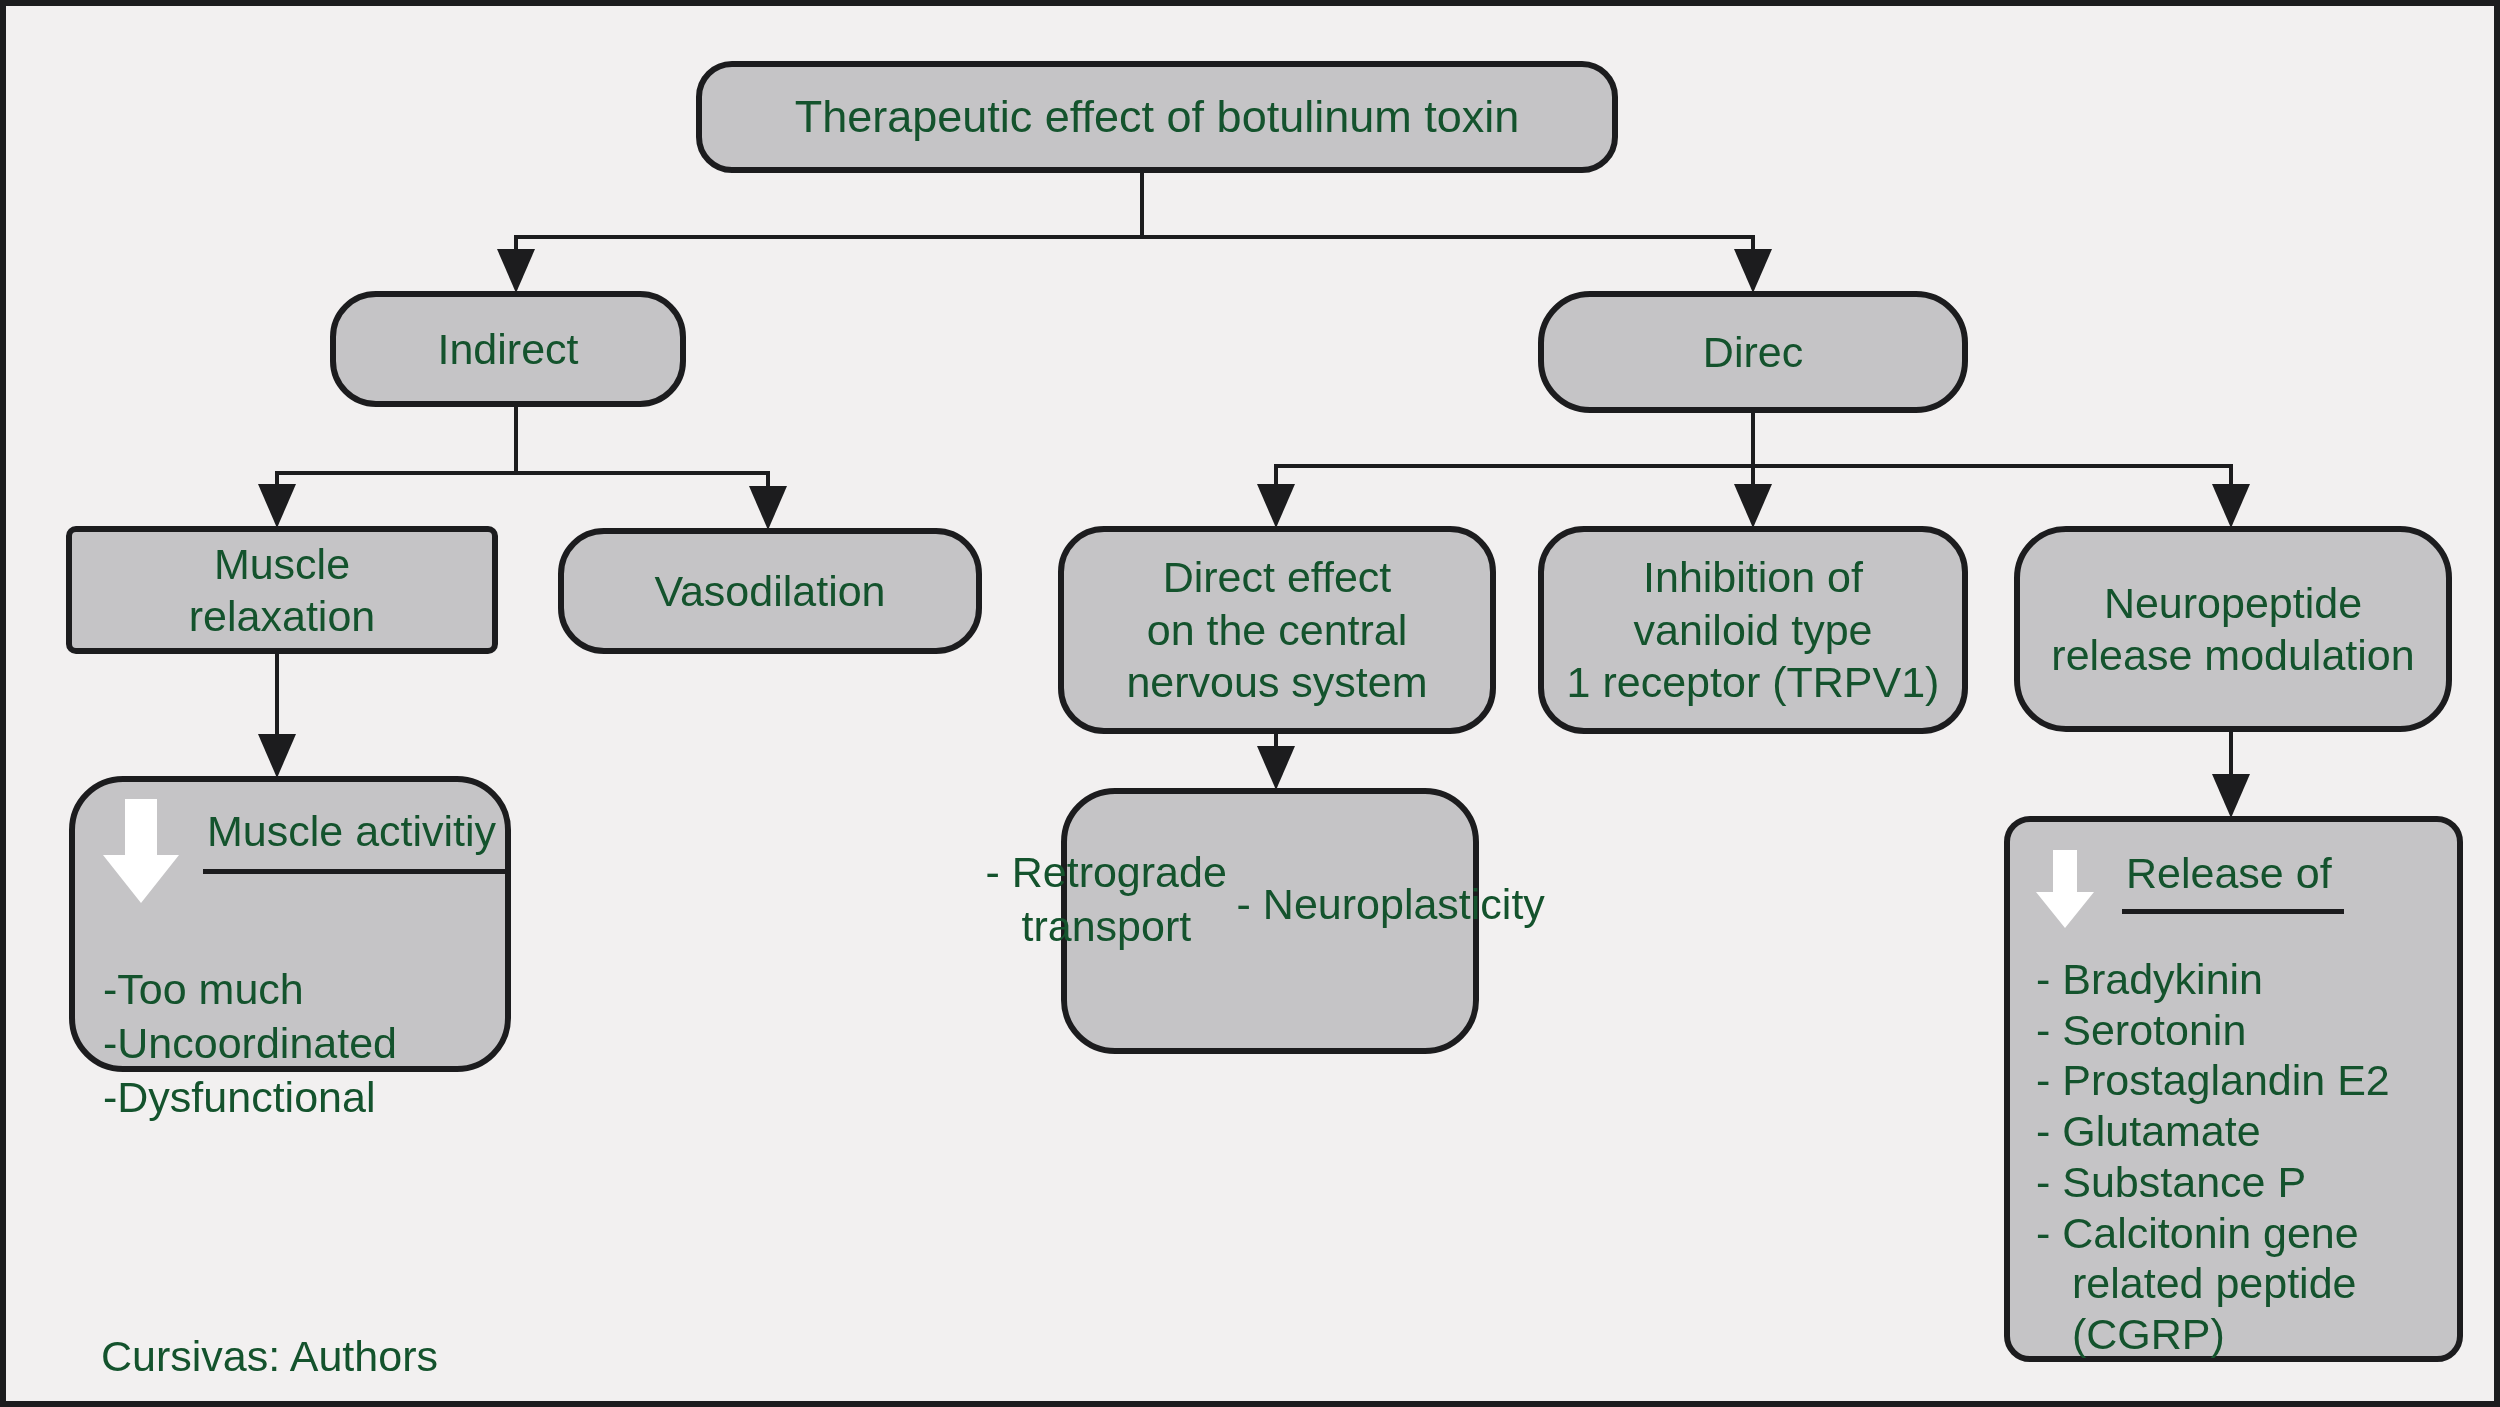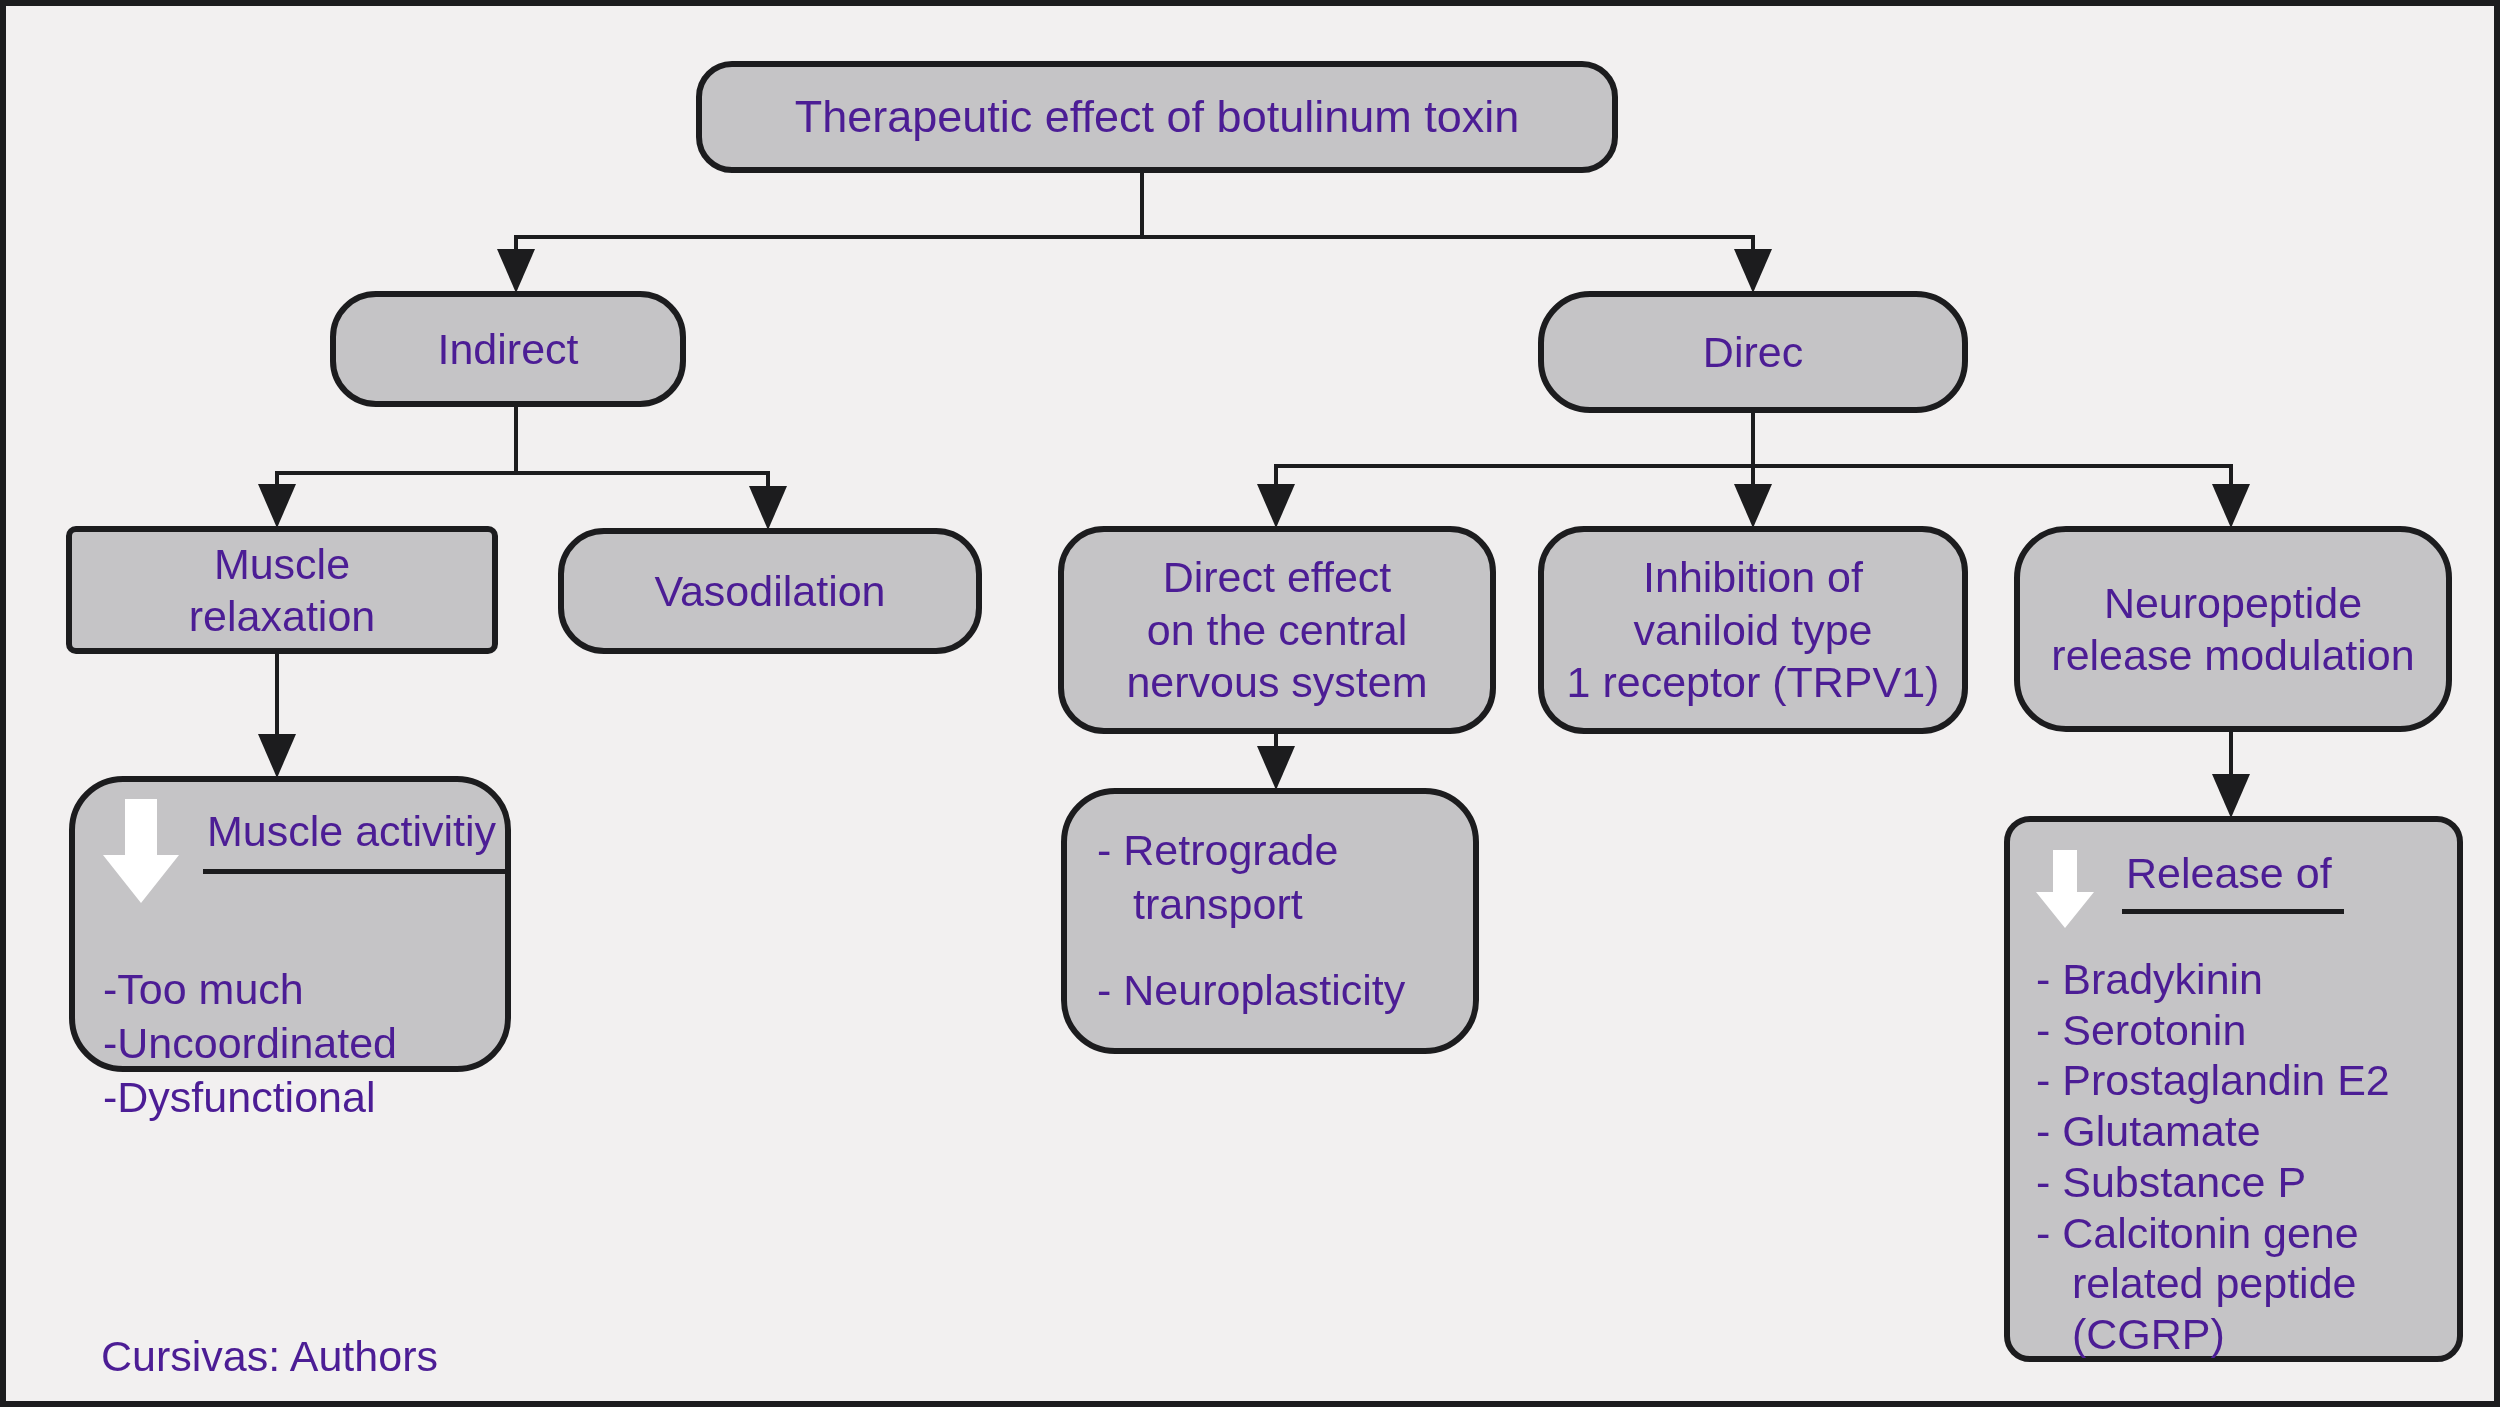--- a/index.html
+++ b/index.html
@@ -4,21 +4,21 @@
 <style>
   html,body{margin:0;padding:0;background:#e8e8e8;}
   .stage{
     position:relative;
     width:2500px;height:1407px;
     background:#f2f0f0;
     border:6px solid #1c1c1e;
     box-sizing:border-box;
     overflow:hidden;
     font-family:"Liberation Sans","DejaVu Sans",sans-serif;
-    color:#4c1d95;
+    color:#14532d;
   }
   .node{
     position:absolute;
     background:#c5c4c6;
     border:6px solid #1c1c1e;
     box-sizing:border-box;
     display:flex;flex-direction:column;
     align-items:center;justify-content:center;
     text-align:center;
     font-size:43px;line-height:1.22;
@@ -138,21 +138,21 @@
       </svg>
       <div class="hdr-label" style="margin-top:6px">Muscle activitiy</div>
     </div>
     <div style="margin-top:60px">
       <div class="item">-Too much</div>
       <div class="item">-Uncoordinated</div>
       <div class="item">-Dysfunctional</div>
     </div>
   </div>
 
-  <div class="listbox" style="left:1055px;top:782px;width:418px;height:266px;border-radius:54px;padding:52px 30px;display:flex;flex-direction:column;justify-content:center">
+  <div class="listbox" style="left:1055px;top:782px;width:418px;height:266px;border-radius:54px;padding:52px 30px;display:flex;flex-direction:row;justify-content:center">
     <div class="item wrap">- Retrograde transport</div>
     <div class="item wrap" style="margin-top:32px">- Neuroplasticity</div>
   </div>
 
   <div class="listbox" style="left:1998px;top:810px;width:459px;height:546px;border-radius:26px;padding:22px 26px;line-height:1.18">
     <div class="hdr" style="gap:28px">
       <svg class="warrow" width="58" height="78" viewBox="0 0 58 78" style="margin-top:6px">
         <polygon points="17,0 41,0 41,42 58,42 29,78 0,42 17,42" fill="#ffffff"></polygon>
       </svg>
       <div class="hdr-label" style="margin-top:4px">Release of</div>

